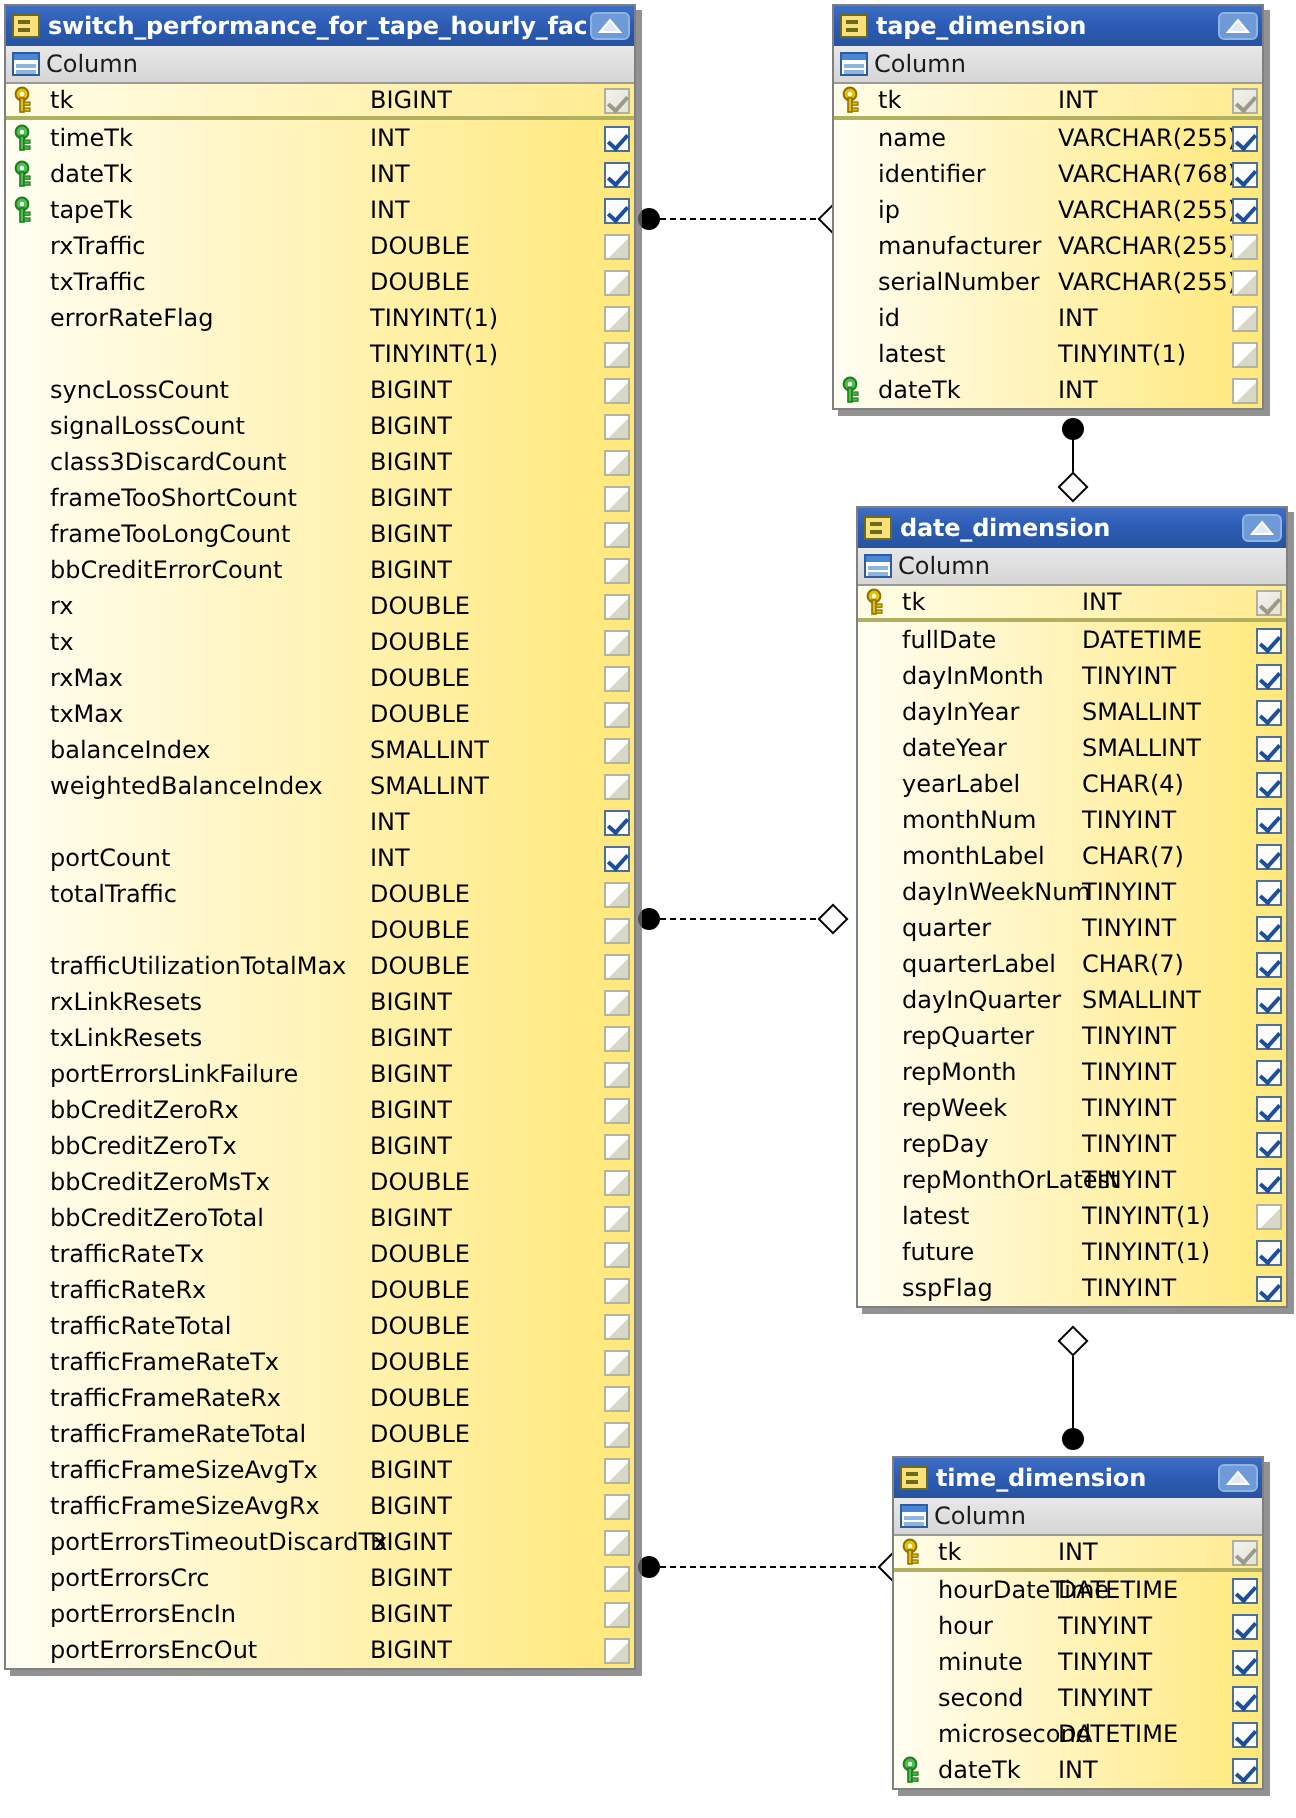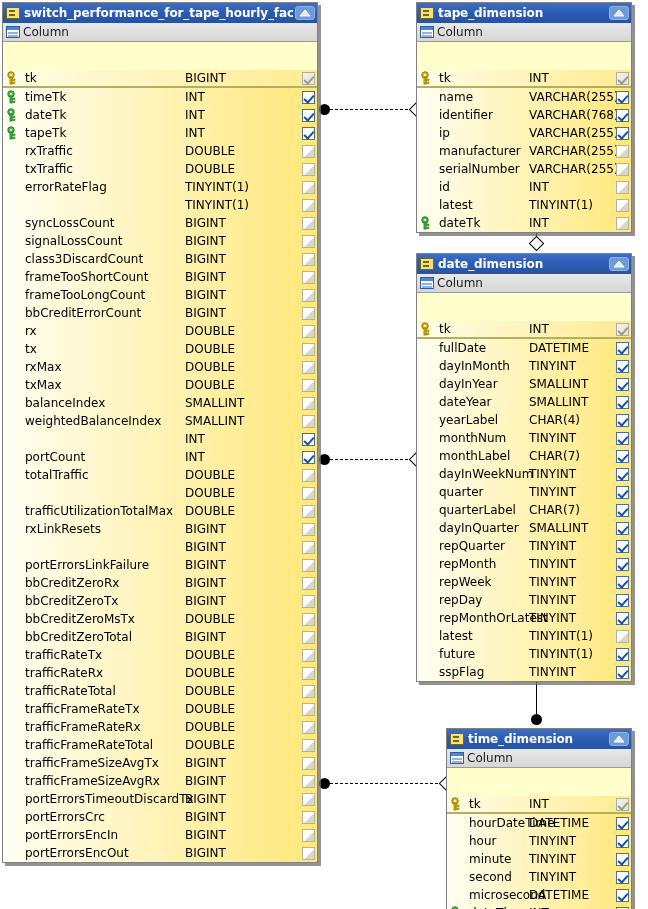--- a/index.html
+++ b/index.html
@@ -78,21 +78,20 @@
   .row {
     height: 18px;
     display: flex; align-items: center;
     font-size: 12px;
     color: #000000;
     position: relative;
   }
   .row.pk {
     background: linear-gradient(to right,#fffde8 0%,#ffeb8f 100%);
     border-bottom: 2px solid #b0b060;
-    margin-top: 28px;
   }
   .row.nk { background: linear-gradient(to right,#fffef2 0%,#ffe87a 100%); }
   .row .keycell { flex: 0 0 20px; height: 18px; display:flex; align-items:center; justify-content:center; }
   .row .cname { flex: 1 1 auto; padding-left: 2px; white-space: nowrap; overflow: hidden; }
   .row .ctype { flex: 0 0 auto; white-space: nowrap; }
   .row .cchk  { flex: 0 0 26px; display:flex; align-items:center; justify-content:center; }
 
   .chk { width: 13px; height: 13px; border: 1px solid #9a9a9a; background:#fdfdfd; position: relative; }
   .chk.on  { border-color:#4f6f9b; }
   .chk.on::after {
@@ -398,20 +397,21 @@
         <div class="row nk">
           <span class="keycell"></span>
           <span class="cname">rxLinkResets</span>
           <span class="ctype" style="position: absolute; left: 182px;">BIGINT</span>
           <span class="cchk" style="position: absolute; right: 2px;">
             <span class="chk off"></span>
           </span>
         </div>
         <div class="row nk">
           <span class="keycell"></span>
+          <span class="cname">txLinkResets</span>
           <span class="ctype" style="position: absolute; left: 182px;">BIGINT</span>
           <span class="cchk" style="position: absolute; right: 2px;">
             <span class="chk off"></span>
           </span>
         </div>
         <div class="row nk">
           <span class="keycell"></span>
           <span class="cname">portErrorsLinkFailure</span>
           <span class="ctype" style="position: absolute; left: 182px;">BIGINT</span>
           <span class="cchk" style="position: absolute; right: 2px;">
@@ -648,21 +648,21 @@
           </span>
           <span class="cname">dateTk</span>
           <span class="ctype" style="position: absolute; left: 112px;">INT</span>
           <span class="cchk" style="position: absolute; right: 2px;">
             <span class="chk off"></span>
           </span>
         </div>
       </div>
   </div>
 
-  <div class="tbl" id="tbl-2" style="left:416px; top:253px; width:216px;">
+  <div class="tbl" id="tbl-2" style="left:428px; top:253px; width:216px;">
     <div class="tbl-title">
       <span class="tbl-icon"></span>
       <span class="tname">date_dimension</span>
       <span class="collapse-btn">
         <svg width="12" height="8" viewBox="0 0 12 8">
             <polygon points="6,1 11,7 1,7" fill="#dfe9f7" stroke="#ffffff" stroke-width="1"></polygon>
           </svg>
       </span>
     </div>
     <div class="grp">

